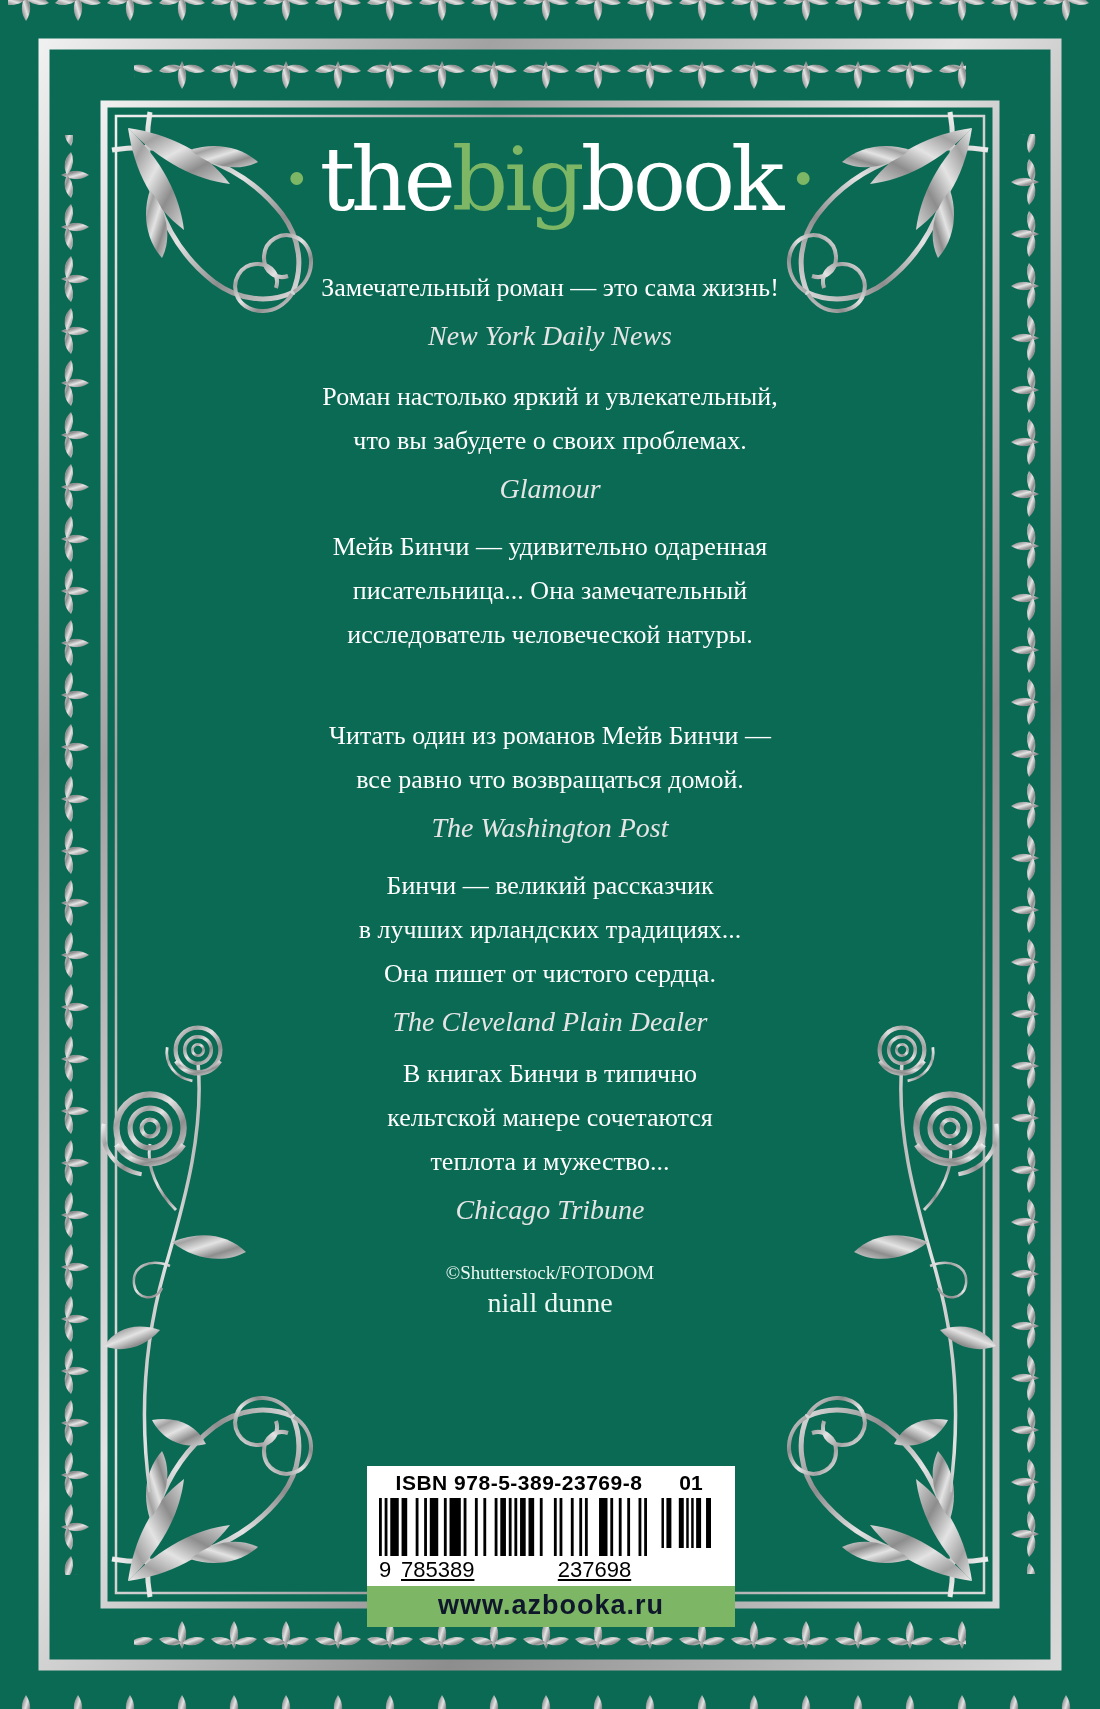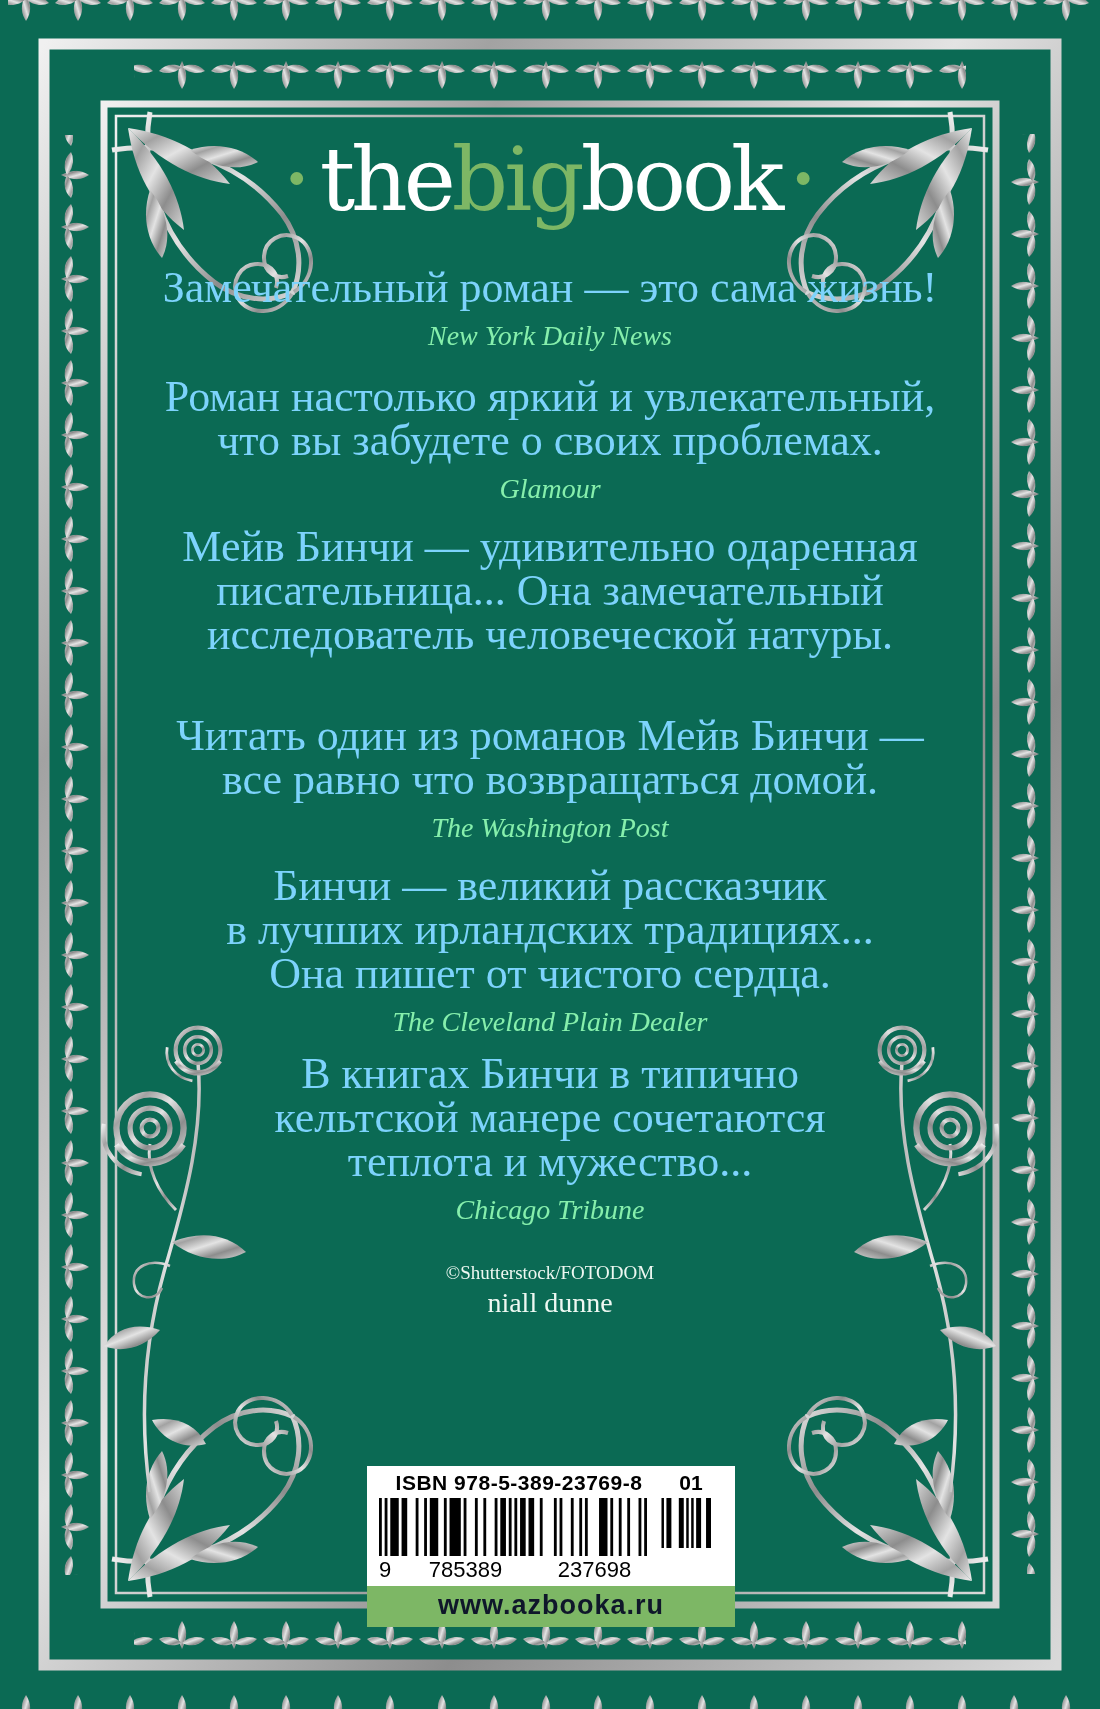--- a/index.html
+++ b/index.html
@@ -15,24 +15,24 @@
     position:absolute;top:128px;left:0;width:100%;text-align:center;
     font-family:"DejaVu Serif", serif;font-size:88px;letter-spacing:-4px;
     color:#ffffff;white-space:nowrap;
   }
   .logo .green{color:#7db765;}
   .logo .dot{color:#7db765;font-size:0.5em;vertical-align:0.33em;letter-spacing:0;margin:0 10px;}
 
   
   .qblock{position:absolute;left:130px;right:130px;text-align:center;}
   .qtext{
-    color:#7dd3fc;font-size:44px;line-height:44px;white-space:pre-line;
+    color:#ffffff;font-size:26px;line-height:44px;white-space:pre-line;
   }
   .qsource{
-    margin-top:9px;color:#86efac;font-style:italic;font-size:28px;line-height:34px;
+    margin-top:9px;color:#e5e5e5;font-style:italic;font-size:28px;line-height:34px;
   }
   .q1{top:266px}.q2{top:375px}.q3{top:525px}.q4{top:714px}.q5{top:864px}.q6{top:1052px}
 
   
   .credit{position:absolute;top:1258px;left:0;width:100%;text-align:center;color:#eef8f2;}
   .credit-line1{font-size:19px;line-height:30px;}
   .credit-line2{font-size:28px;line-height:30px;}
 
   
   .barcode-box{
@@ -44,22 +44,22 @@
   .bc-isbn{flex:1;text-align:center;font-weight:bold;font-size:21px;letter-spacing:0.5px;}
   .bc-01{width:64px;text-align:center;font-weight:bold;font-size:21px;}
   .bc-mid{display:flex;margin-top:3px;}
   .bc-left{flex:1;}
   .bc-main-bars{display:block;width:100%;height:58px;}
   .bc-addon{width:64px;padding-left:12px;}
   .bc-addon-bars{display:block;width:52px;height:50px;}
   .bc-digits{display:flex;font-size:22px;margin-top:1px;}
   .bc-digits span{display:inline-block;}
   .bc-d9{width:22px;}
-  .bc-g1{flex:1;text-align:center;}
-  .bc-g2{flex:1;text-align:center;}
+  .bc-g1{flex:1;text-decoration:underline;}
+  .bc-g2{flex:1;text-align:center;text-decoration:underline;}
   .bc-digits .bc-addon-pad{width:64px;}
   .bc-site{
     background:#7db765;color:#0f172a;text-align:center;
     font-weight:bold;font-size:27px;padding:4px 0 6px;letter-spacing:1px;
   }
   .barcode-box svg rect{fill:#000;}
 </style>
 </head>
 <body>
 

